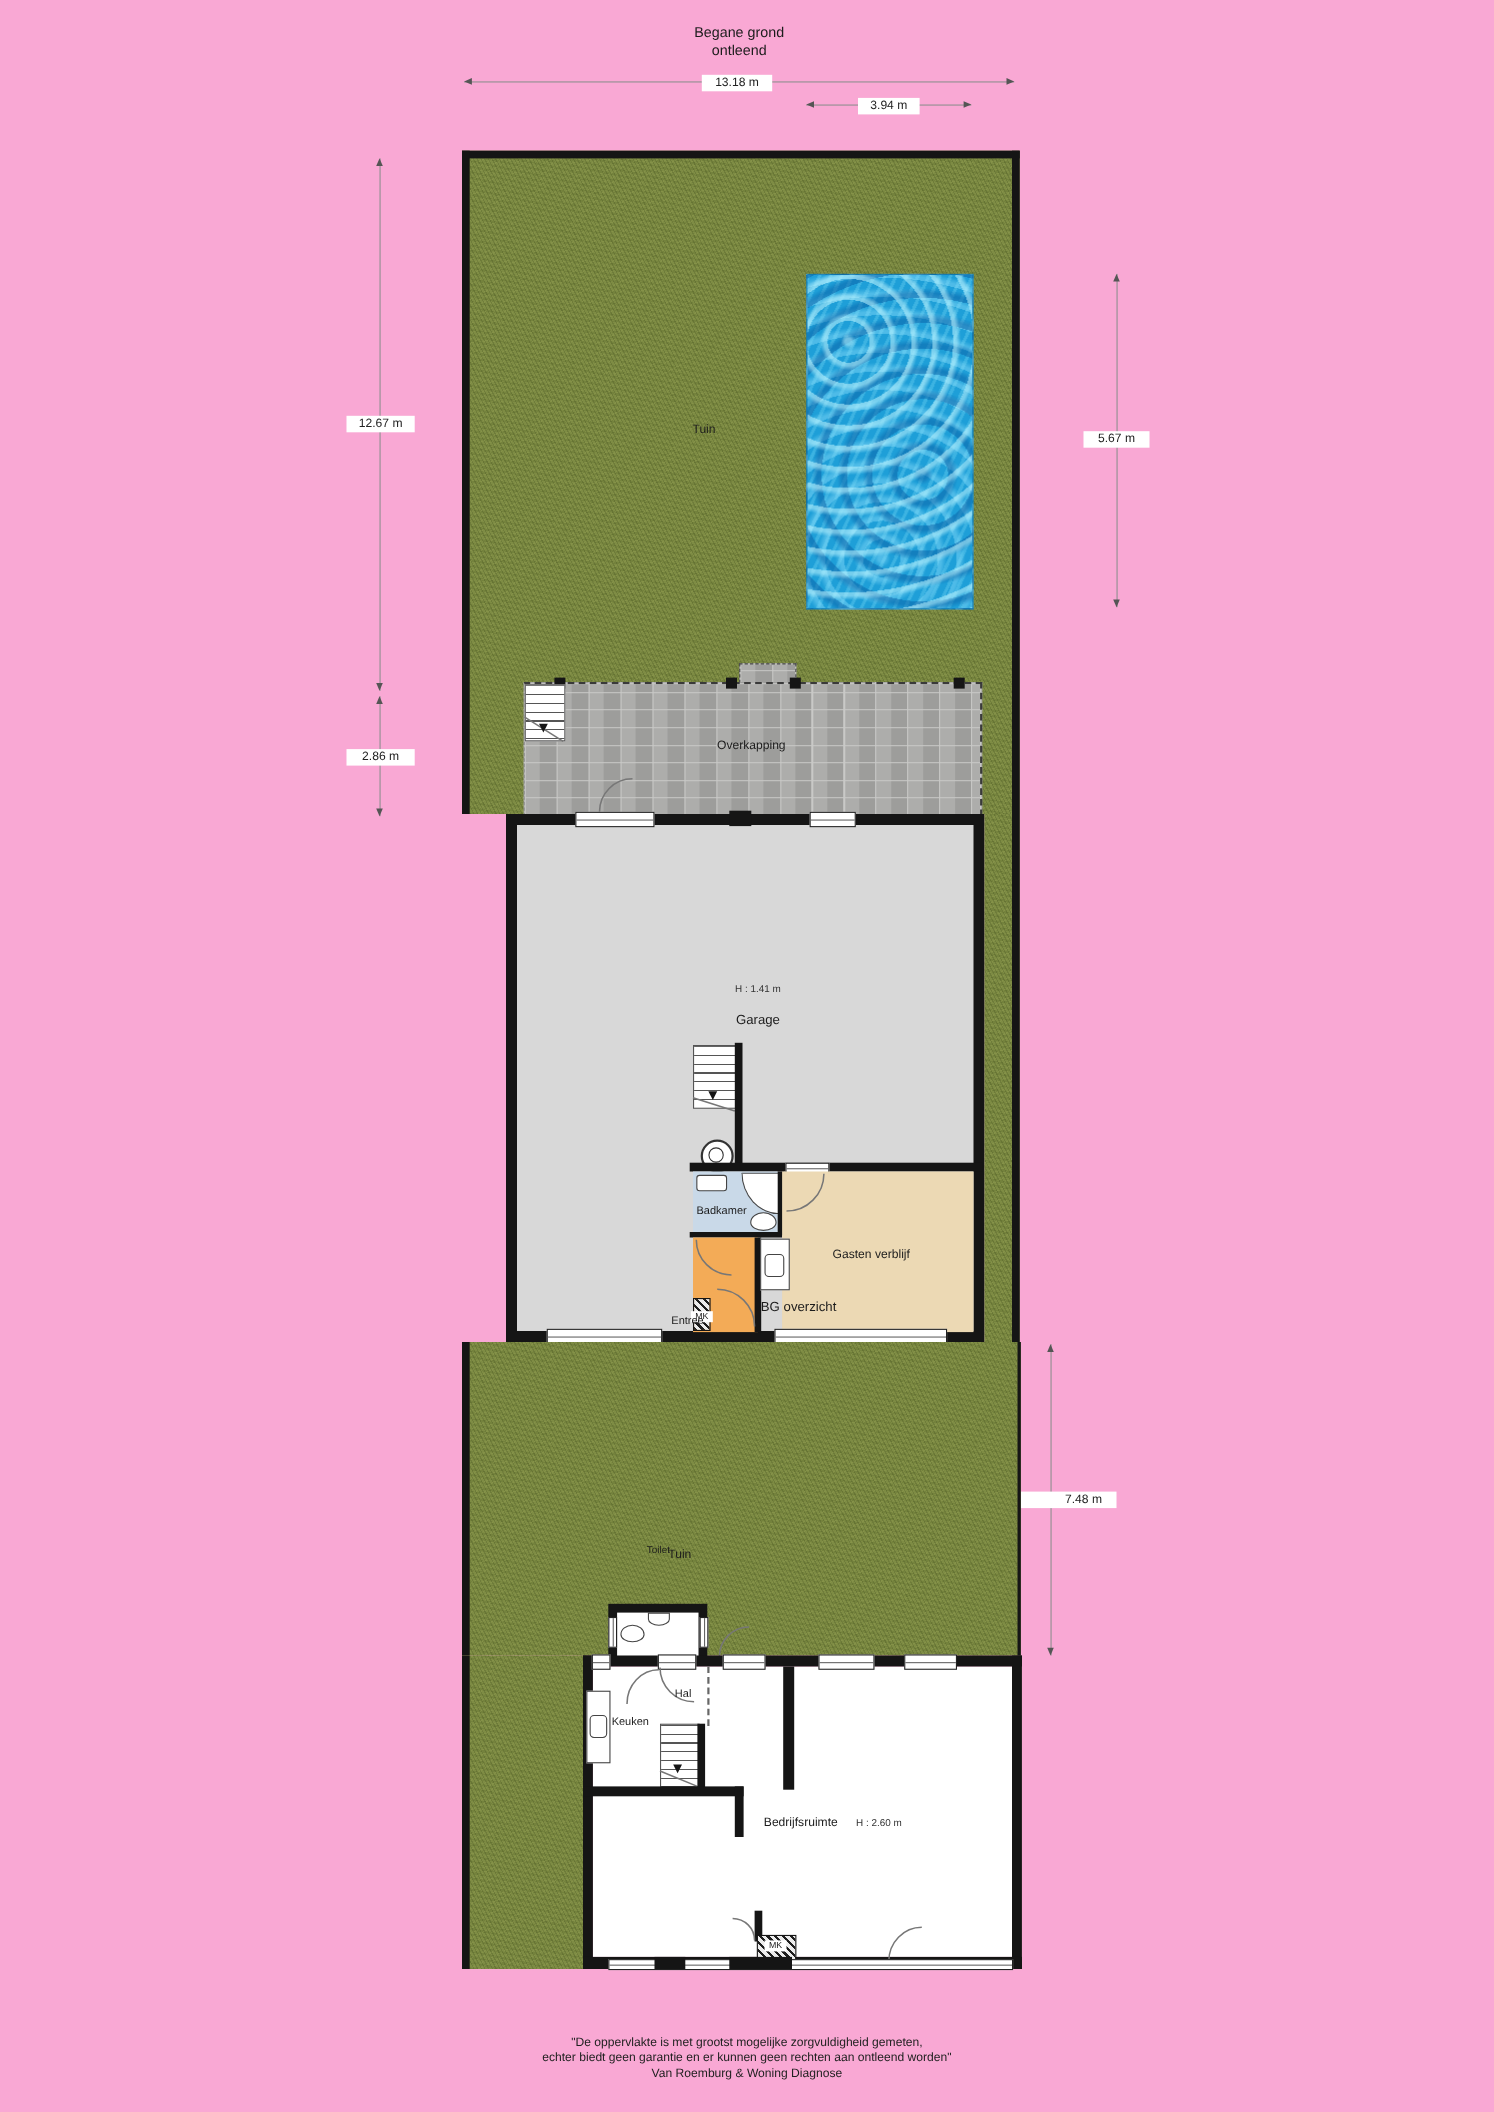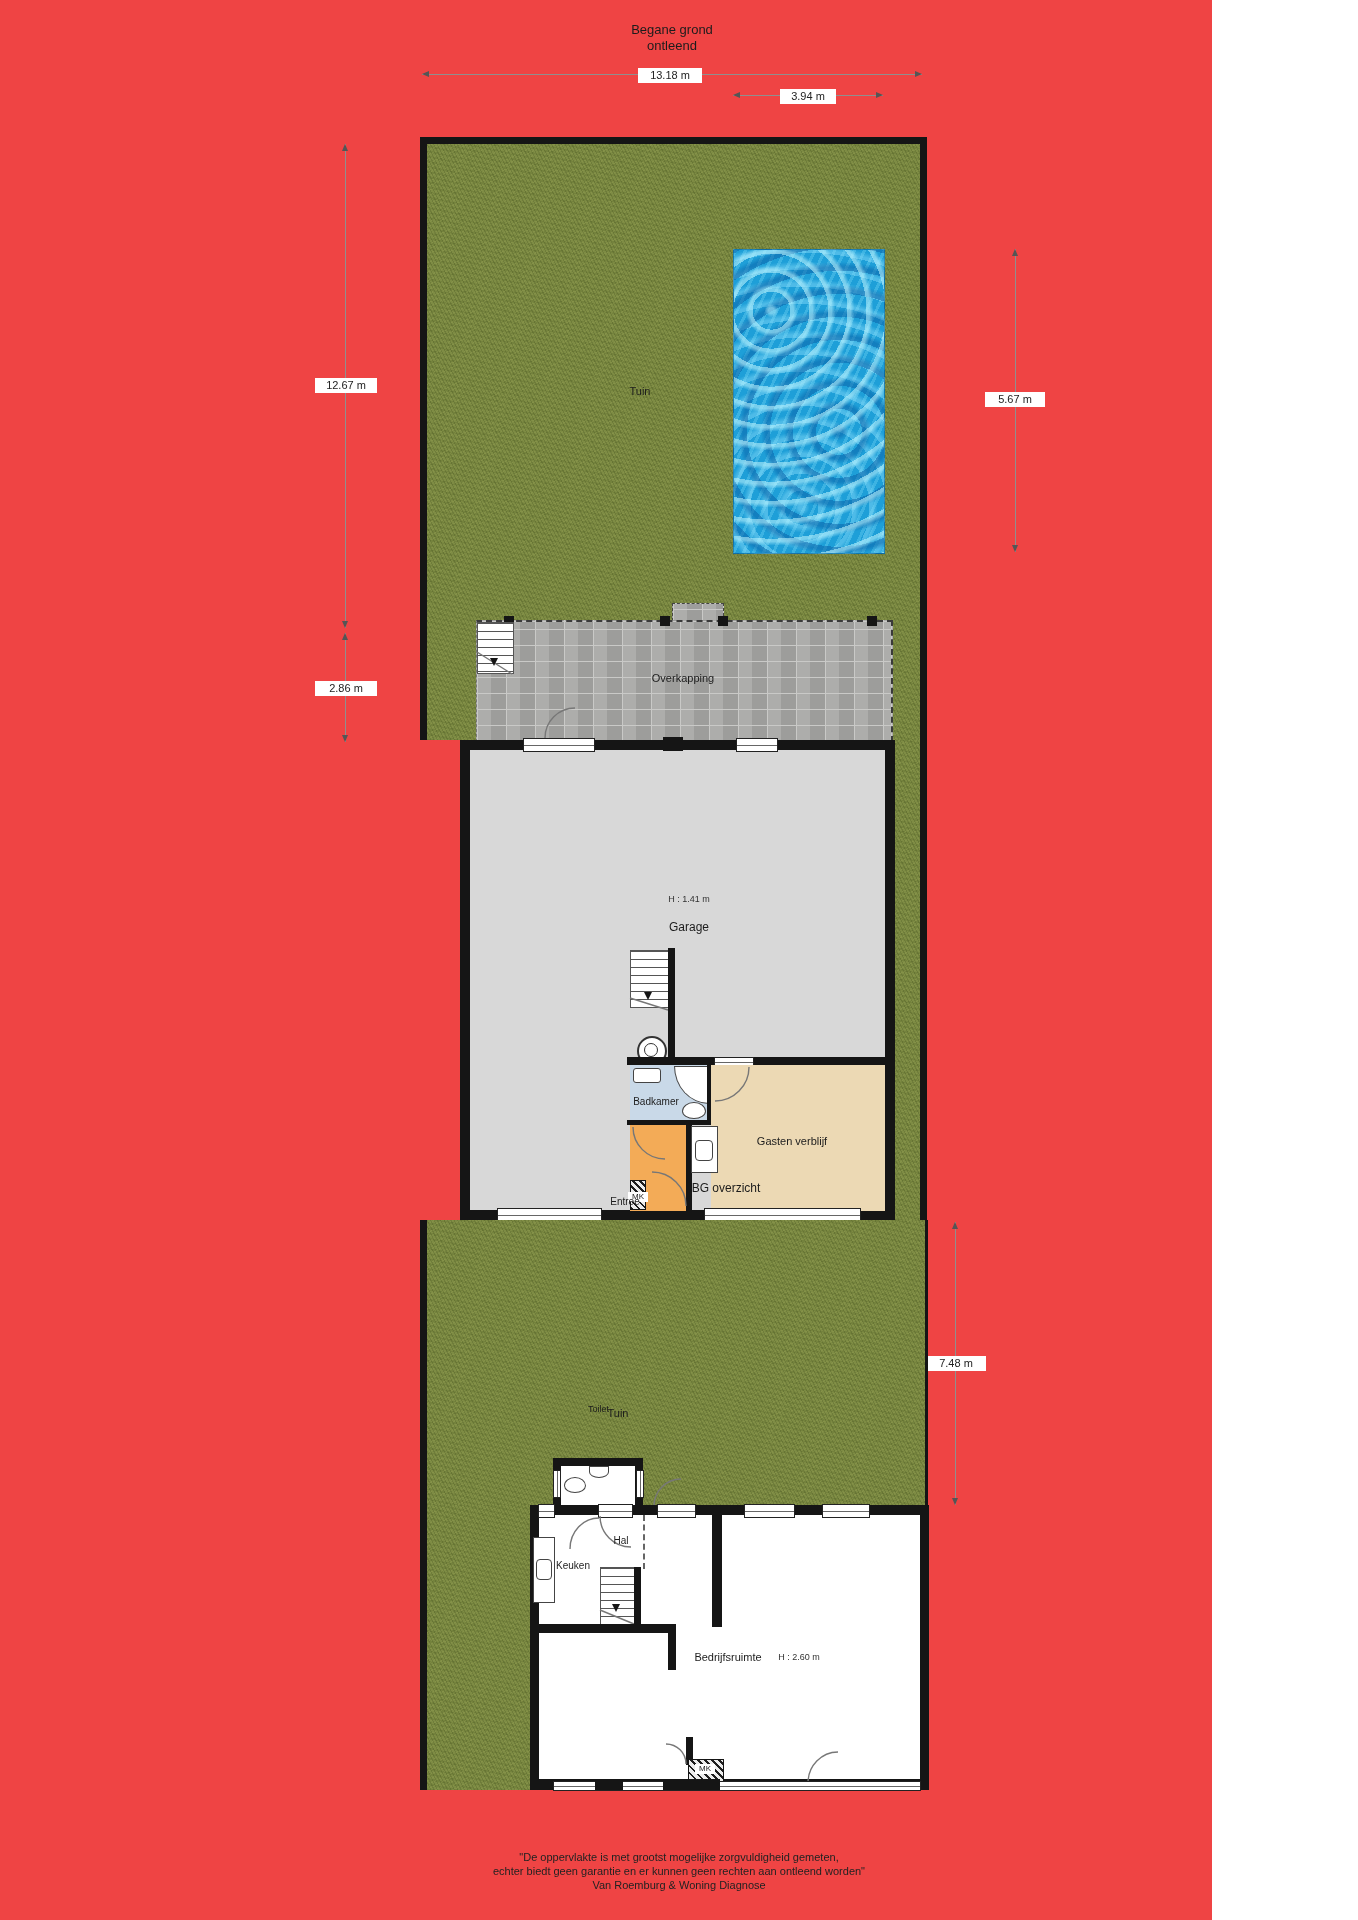--- a/index.html
+++ b/index.html
@@ -1,16 +1,16 @@
 <!DOCTYPE html>
 <html><head>
 <meta charset="utf-8">
 <style>
   html,body{margin:0;padding:0;background:#fff;}
-  .canvas{position:relative;width:1212px;height:1920px;background:#ef4444;
+  .canvas{position:relative;width:1358px;height:1920px;background:#f9a8d4;
           font-family:"Liberation Sans",sans-serif;color:#1c1c1c;overflow:hidden;}
   .abs{position:absolute;}
   .lbl{position:absolute;text-align:center;font-size:11px;line-height:14px;color:#1c1c1c;white-space:nowrap;}
   .f8{font-size:8px;line-height:10px;}
   .f9{font-size:9px;line-height:11px;}
   .f10{font-size:10px;line-height:12px;}
   .f12{font-size:12px;line-height:15px;}
   .f13{font-size:13px;line-height:16px;}
   .wall{position:absolute;background:#151515;}
   
@@ -96,21 +96,21 @@
     <div class="tri u" style="left:3px;top:0;"></div>
     <div class="tri d" style="left:3px;bottom:0;"></div>
   </div>
   <div class="dlbl" style="left:985px;top:392px;width:60px;">5.67 m</div>
 
   <div class="dimv" style="left:949px;top:1222px;width:13px;height:283px;">
     <div class="ln"></div>
     <div class="tri u" style="left:3px;top:0;"></div>
     <div class="tri d" style="left:3px;bottom:0;"></div>
   </div>
-  <div class="dlbl" style="left:926px;top:1356px;width:60px;">7.48 m</div>
+  <div class="dlbl" style="left:926px;top:1356px;width:60px;padding-left:29px;">7.48 m</div>
 
   <div class="grass" style="left: 420px; top: 137px; width: 507px; height: 603px; box-sizing: border-box; border-top: 7px solid rgb(21, 21, 21); border-left: 7px solid rgb(21, 21, 21); border-right: 7px solid rgb(21, 21, 21); background-color: rgb(126, 140, 68);"></div>
   <div class="lbl" style="left:600px;top:384px;width:80px;">Tuin</div>
 
   <div class="pool" style="left: 733px; top: 249px; width: 150px; height: 303px; background-color: rgb(30, 159, 216);"></div>
 
   <div class="tiles" style="left: 672px; top: 603px; width: 50px; height: 22px; border-top: 1px dashed rgb(68, 68, 68); border-right: 1px dashed rgb(68, 68, 68); border-left: 1px dashed rgb(68, 68, 68); border-image: initial; border-bottom: none; background-color: rgb(167, 167, 165);"></div>
   <div class="tiles" style="left: 476px; top: 620px; width: 414px; height: 120px; border-top: 2px dashed rgb(58, 58, 58); border-right: 2px dashed rgb(58, 58, 58); border-left: 1px dashed rgb(119, 119, 119); background-color: rgb(167, 167, 165);"></div>
   <div class="lbl" style="left:613px;top:671px;width:140px;">Overkapping</div>
 

